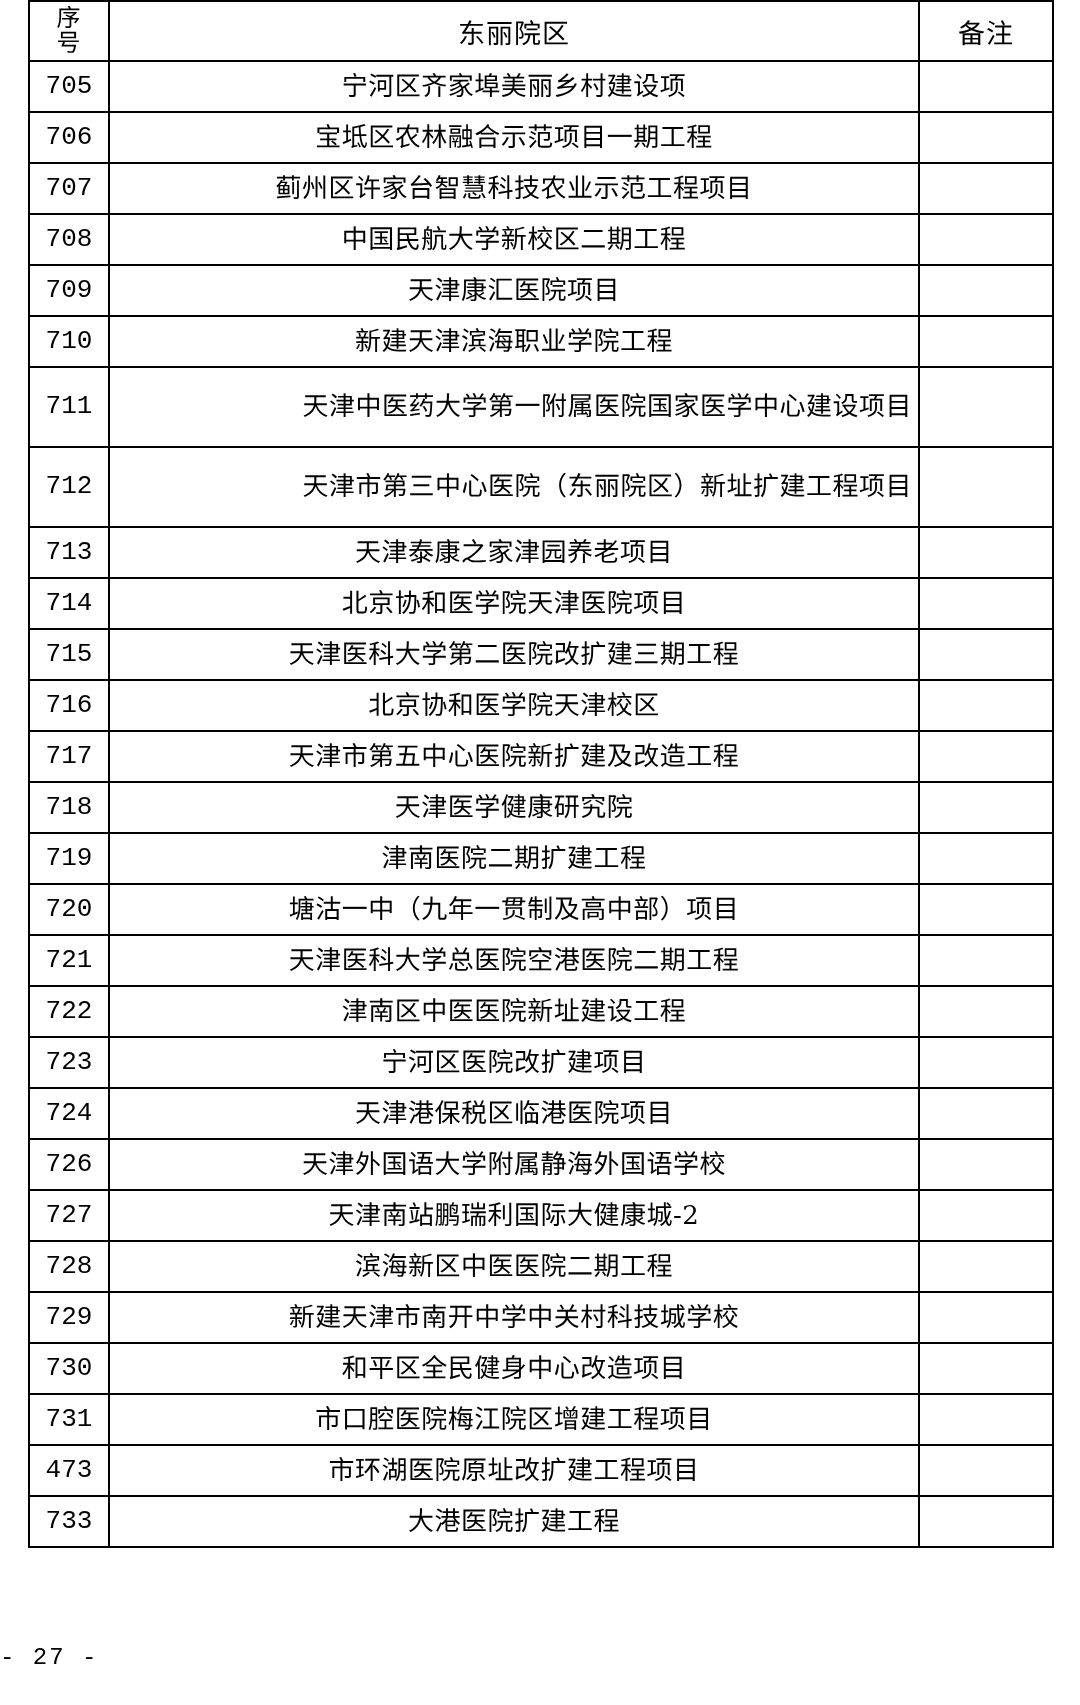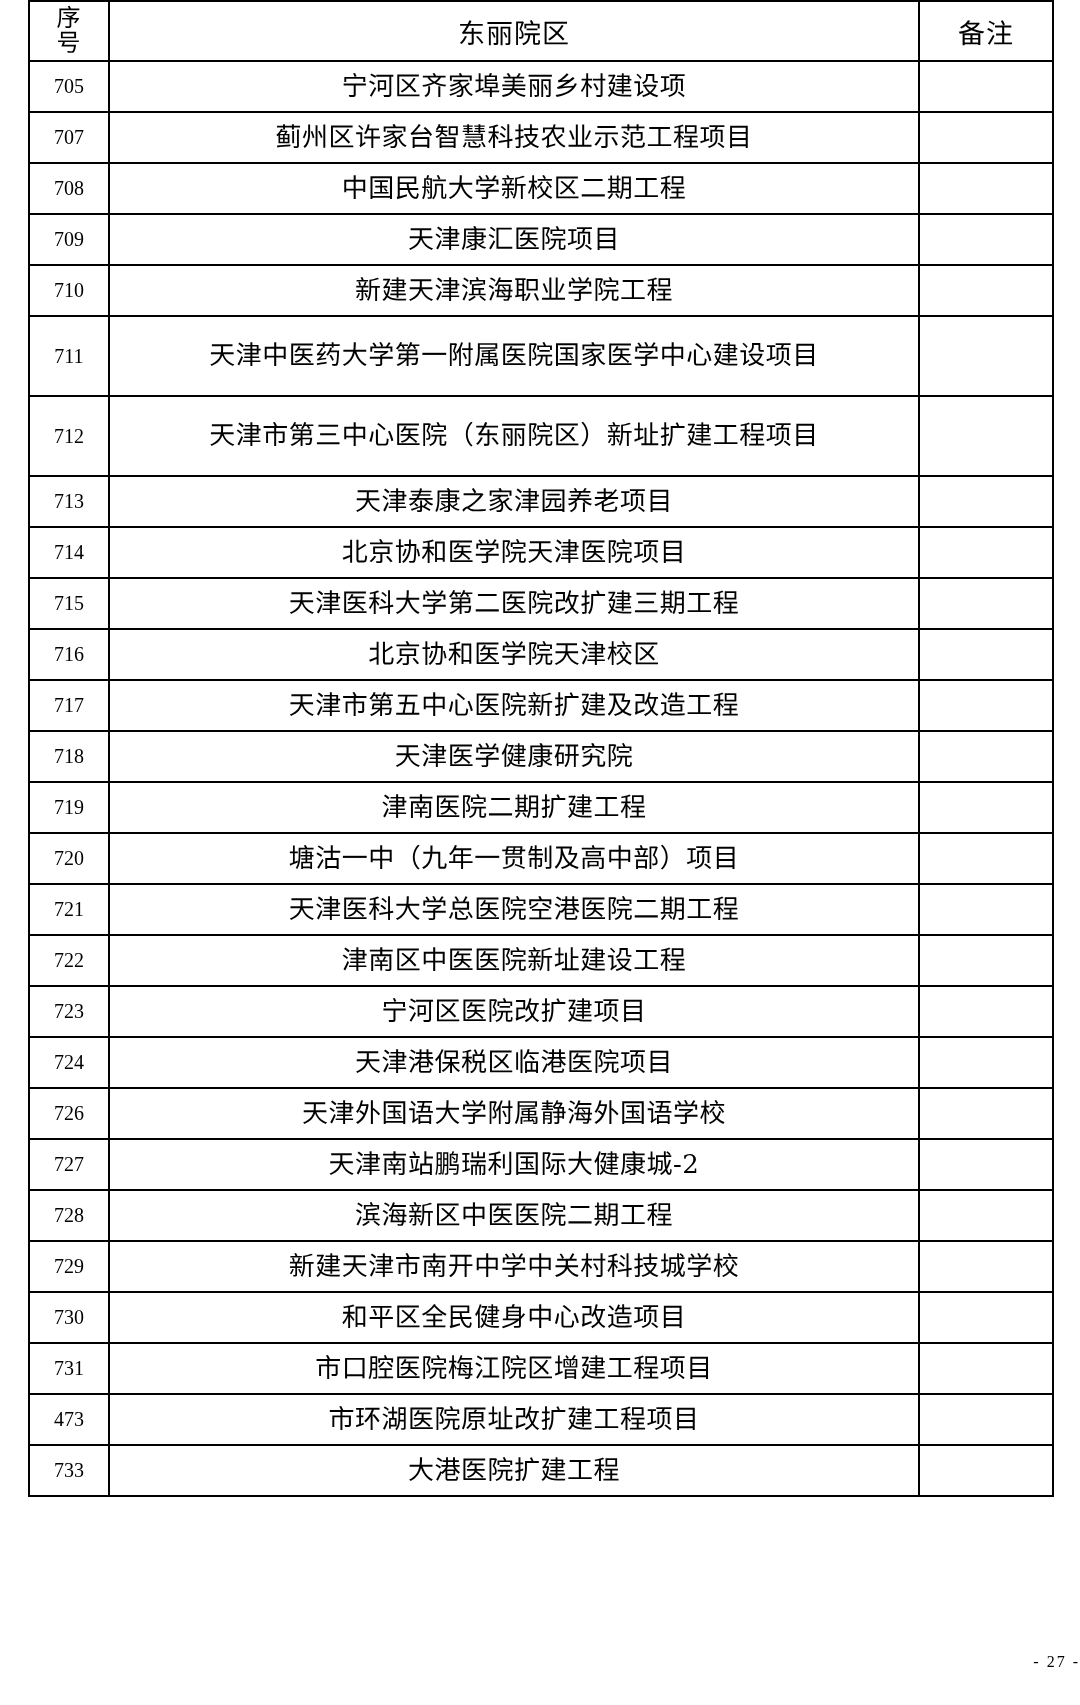--- a/index.html
+++ b/index.html
@@ -52,42 +52,43 @@
     padding-top: 2px;
   }
   th.seq-head span { display: block; }
 
   tbody td {
     height: 47px;
     font-size: 26px;
     line-height: 1.15;
   }
   tbody td.seq {
-    font-size: 20px;
-    font-family: Liberation Serif, serif;
+    font-size: 26px;
+    font-family: Liberation Mono, monospace;
   }
   tbody td.name {
     padding: 1px 6px;
     letter-spacing: 0.5px;
   }
   tbody tr.tall td { height: 76px; border-radius: 7px; }
   tbody td.name .two-line {
     display: block;
     line-height: 1.12;
+    text-align: right;
   }
   td.remark { }
 
   .page-number {
     position: absolute;
     left: 0;
     right: 0;
     bottom: 34px;
-    text-align: right;
-    font-size: 16px;
-    font-family: Liberation Serif, serif;
+    text-align: left;
+    font-size: 24px;
+    font-family: Liberation Mono, monospace;
     letter-spacing: 2px;
   }
 </style>
 </head>
 <body>
 
 <div class="page">
 
   <table class="doc-table">
     <colgroup>
@@ -105,20 +106,25 @@
         <th>备注</th>
       </tr>
     </thead>
     <tbody>
       <tr>
         <td class="seq">705</td>
         <td class="name">宁河区齐家埠美丽乡村建设项</td>
         <td class="remark"></td>
       </tr>
       <tr>
+        <td class="seq">706</td>
+        <td class="name">宝坻区农林融合示范项目一期工程</td>
+        <td class="remark"></td>
+      </tr>
+      <tr>
         <td class="seq">707</td>
         <td class="name">蓟州区许家台智慧科技农业示范工程项目</td>
         <td class="remark"></td>
       </tr>
       <tr>
         <td class="seq">708</td>
         <td class="name">中国民航大学新校区二期工程</td>
         <td class="remark"></td>
       </tr>
       <tr>

